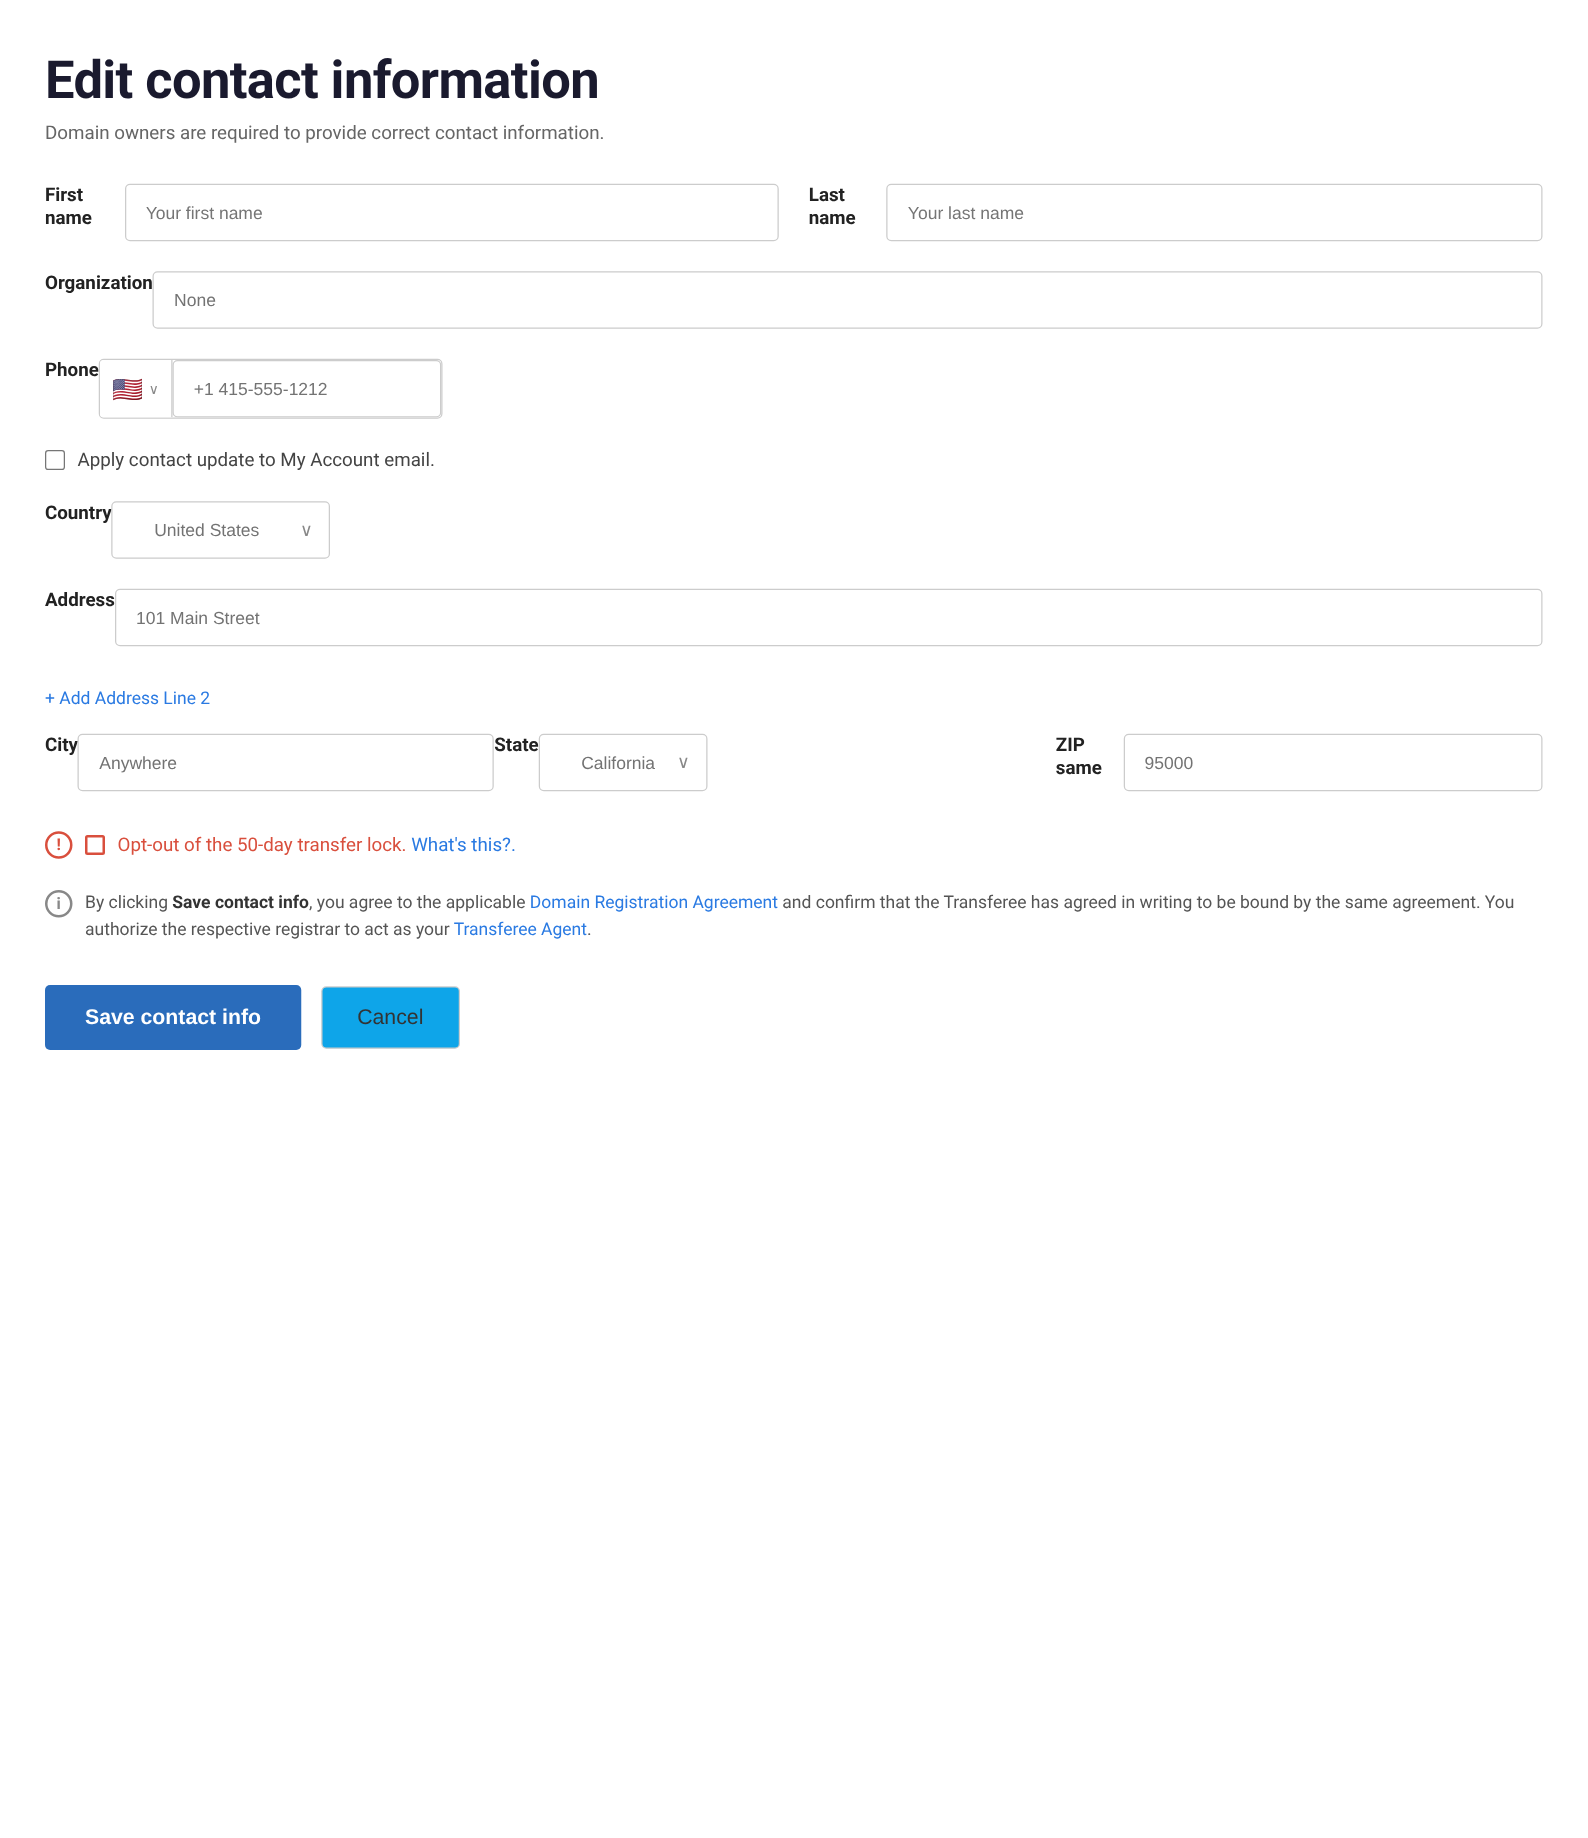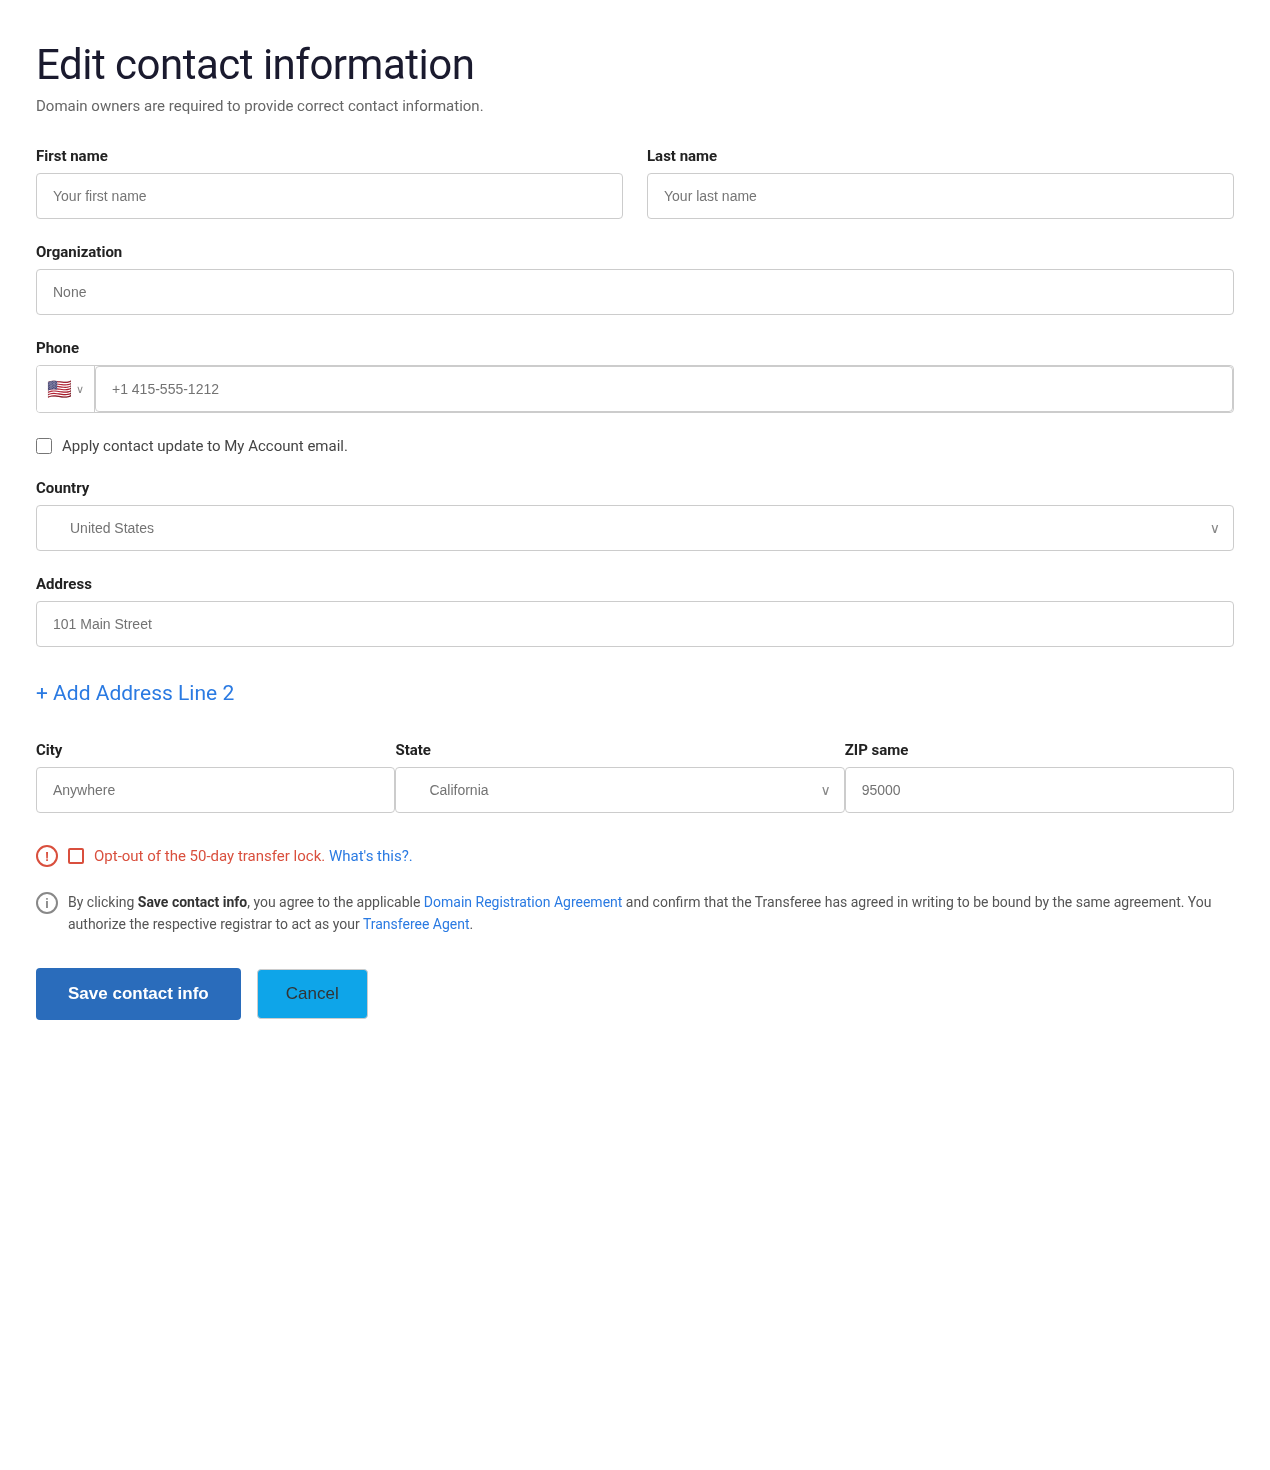--- a/index.html
+++ b/index.html
@@ -5,41 +5,41 @@
     * { box-sizing: border-box; margin: 0; padding: 0; }
     body {
       font-family: -apple-system, BlinkMacSystemFont, 'Segoe UI', Roboto, Helvetica, Arial, sans-serif;
       background: #fff;
       color: #333;
       padding: 40px 36px;
       max-width: 1270px;
     }
     h1 {
       font-size: 42px;
-      font-weight: 400;
+      font-weight: 700;
       color: #1a1a2e;
       letter-spacing: -0.5px;
       margin-bottom: 8px;
     }
     .subtitle {
       font-size: 15px;
       color: #666;
       margin-bottom: 32px;
     }
     .form-section {
       margin-bottom: 24px;
     }
     .form-row {
       display: flex;
       gap: 24px;
       margin-bottom: 24px;
     }
     .form-group {
       display: flex;
-      flex-direction: column;
+      flex-direction: row;
       flex: 1;
     }
     .form-group label {
       font-size: 15px;
       font-weight: 700;
       color: #222;
       margin-bottom: 8px;
     }
     .form-group input,
     .form-group select {
@@ -111,26 +111,26 @@
       position: absolute;
       right: 14px;
       top: 50%;
       transform: translateY(-50%);
       pointer-events: none;
       color: #888;
       font-size: 14px;
     }
     .add-address-link {
       color: #2a7ae2;
-      font-size: 21px;
+      font-size: 14px;
       text-decoration: none;
       cursor: pointer;
       display: inline-block;
       margin-top: 10px;
-      margin-bottom: 36px;
+      margin-bottom: 20px;
     }
     .city-state-zip-row {
       display: flex;
       margin-bottom: 28px;
     }
     .city-group {
       flex: 1.2;
     }
     .state-group {
       flex: 1.5;

